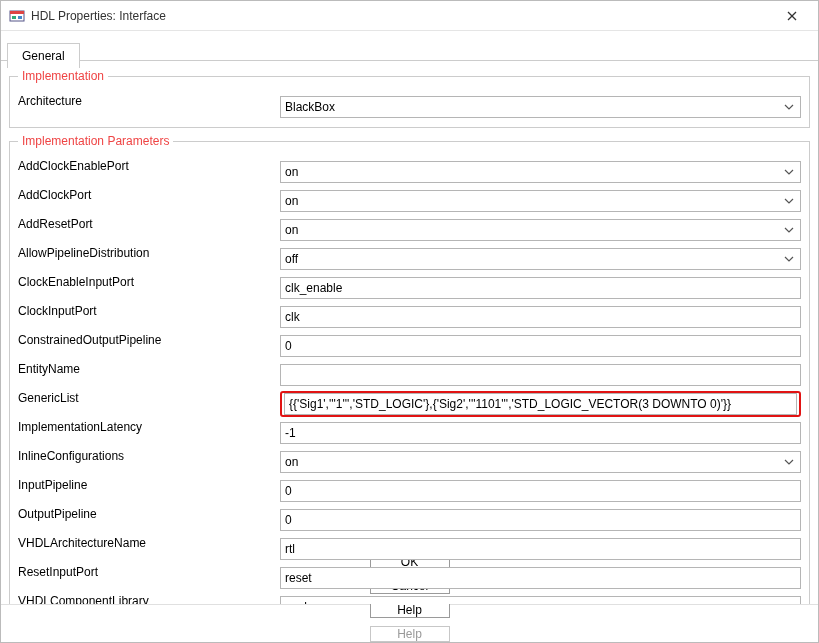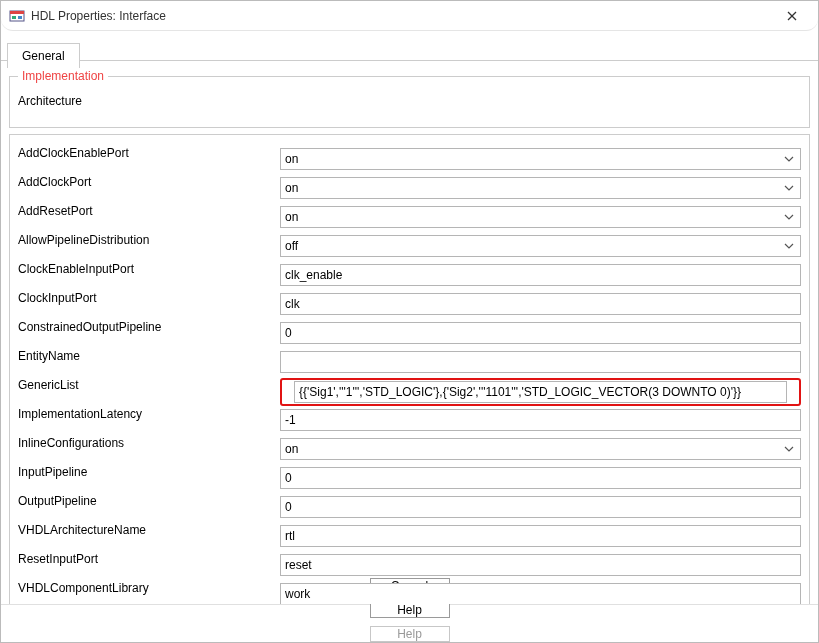--- a/index.html
+++ b/index.html
@@ -17,21 +17,20 @@
     display: flex;
     flex-direction: column;
     background: #ffffff;
   }
   .titlebar {
     height: 30px;
     display: flex;
     align-items: center;
     padding: 0 6px 0 8px;
     border-bottom: 1px solid #e5e5e5;
-    border-radius: 12px;
   }
   .titlebar-icon {
     width: 16px;
     height: 16px;
     margin-right: 6px;
     display: flex;
     align-items: center;
     justify-content: center;
   }
   .titlebar-icon svg { display: block; }
@@ -123,21 +122,21 @@
     display: flex;
     align-items: center;
     justify-content: center;
     pointer-events: none;
   }
   .select-caret svg { display: block; }
 
   .highlighted {
     border: 2px solid #e11313;
     border-radius: 3px;
-    padding: 12px;
+    padding: 2px;
   }
   .highlighted input.textfield {
     border: 1px solid #b5b5b5;
   }
 
   .button-bar {
     height: 38px;
     border-top: 1px solid #e0e0e0;
     display: flex;
     align-items: center;
@@ -184,24 +183,35 @@
   <div class="tabs-row">
     <div class="tab">General</div>
   </div>
 
   <div class="body-area">
 
     <fieldset class="group">
       <legend>Implementation</legend>
       <div class="row">
         <div class="label">Architecture</div>
+        <div class="control">
+          <div class="select-like">
+            <span>BlackBox</span>
+            <span class="select-caret">
+              <svg width="10" height="6" viewBox="0 0 10 6">
+                  <path d="M1 1 L5 5 L9 1" fill="none" stroke="#555" stroke-width="1.2"></path>
+                </svg>
+            </span>
+          </div>
+        </div>
       </div>
     </fieldset>
 
     <fieldset class="group">
+      <legend>Implementation Parameters</legend>
 
       <div class="row">
         <div class="label">AddClockEnablePort</div>
         <div class="control">
           <div class="select-like">
             <span>on</span>
             <span class="select-caret">
                 <svg width="10" height="6" viewBox="0 0 10 6">
                   <path d="M1 1 L5 5 L9 1" fill="none" stroke="#555" stroke-width="1.2"></path>
                 </svg>

